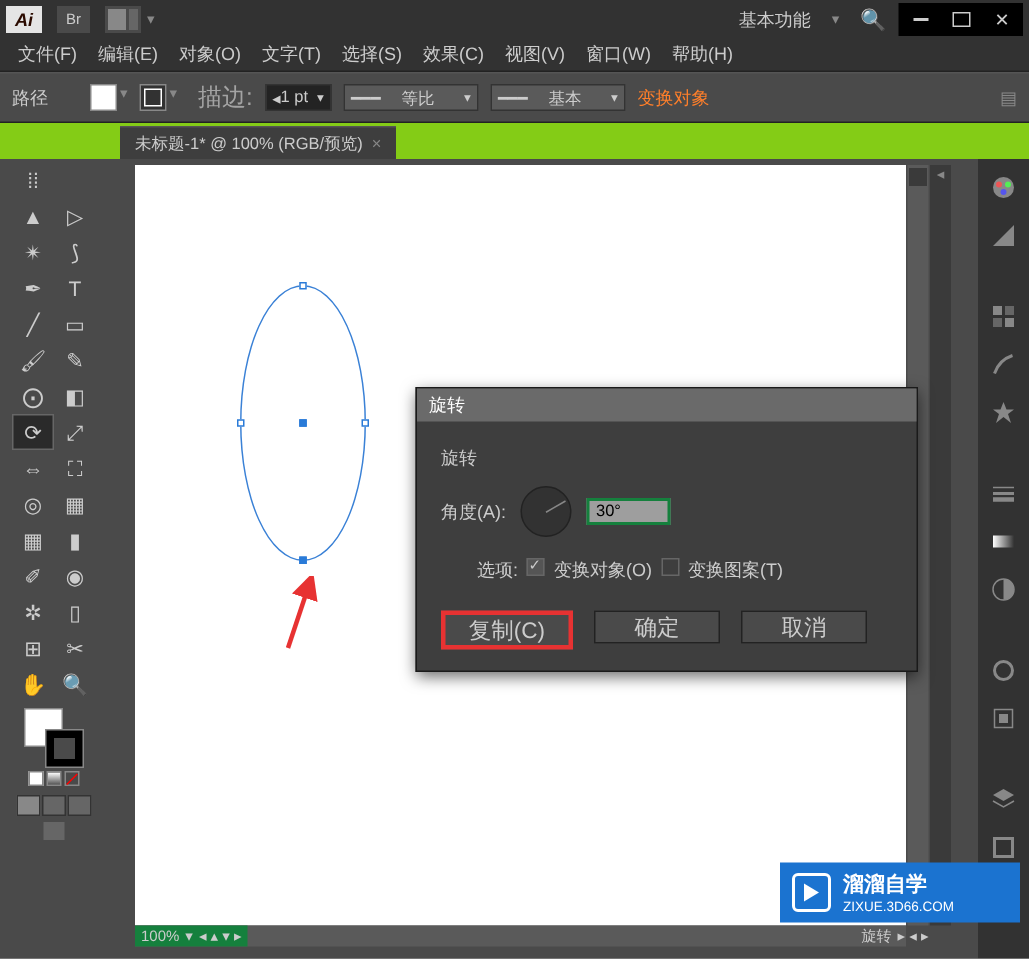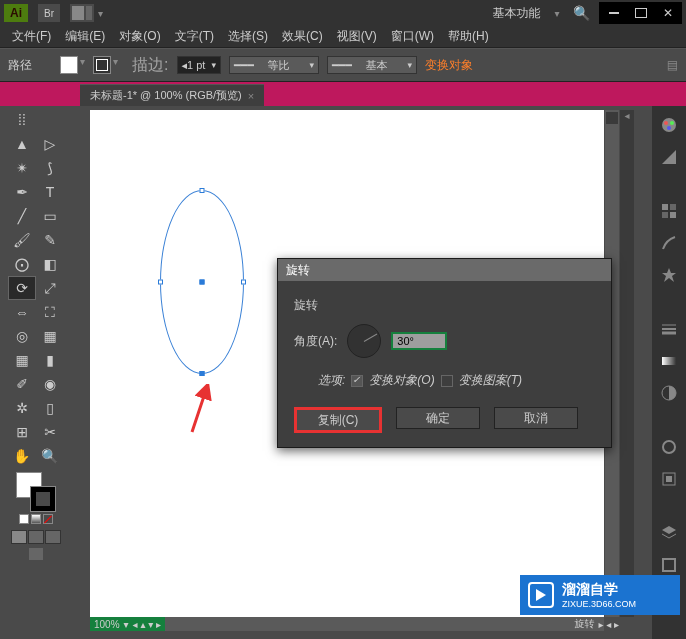--- a/index.html
+++ b/index.html
@@ -1,20 +1,20 @@
 <!DOCTYPE html>
 <html><head>
 <meta charset="utf-8">
 <style>
 * { margin: 0; padding: 0; box-sizing: border-box; font-family: "Microsoft YaHei", sans-serif; }
 body { background: #323232; width: 686px; height: 639px; overflow: hidden; color: #ccc; font-size: 12px; position: relative; }
 
 
 .titlebar { height: 26px; background: #323232; display: flex; align-items: center; padding: 0 4px; }
-.ai-logo { width: 24px; height: 18px; background: #4d7c0f; color: #2b0b00; font-weight: bold; display: flex; align-items: center; justify-content: center; font-size: 12px; margin-right: 10px; }
+.ai-logo { width: 24px; height: 18px; background: #e5e5e5; color: #2b0b00; font-weight: bold; display: flex; align-items: center; justify-content: center; font-size: 12px; margin-right: 10px; font-style: italic; }
 .br-badge { width: 22px; height: 18px; background: #4a4a4a; display: flex; align-items: center; justify-content: center; font-size: 10px; color: #ccc; margin-right: 10px; }
 .layout-icon { width: 24px; height: 18px; background: #4a4a4a; display: flex; align-items: center; position: relative; margin-right: 4px; }
 .layout-icon::before { content:''; position:absolute; left:2px; top:2px; width:12px; height:14px; background:#888; }
 .layout-icon::after { content:''; position:absolute; right:2px; top:2px; width:6px; height:14px; background:#666; }
 .chevron { font-size: 10px; color:#888; margin-right: 6px; }
 .title-right { margin-left: auto; display: flex; align-items: center; gap: 8px; }
 .basic-func { font-size: 12px; color:#ccc; padding: 1px 6px; margin-left: 44px; }
 .win-btn { width: 26px; height: 20px; display: flex; align-items: center; justify-content: center; color:#ccc; background:#000; margin-left:1px;}
 .win-btn.min::before{content:''; width:10px; height:2px; background:#ccc;}
 .win-btn.max::before{content:''; width:10px; height:8px; border:1px solid #ccc;}
@@ -36,21 +36,21 @@
 .swatch.stroke::before{content:''; width:10px; height:10px; border:1px solid #fff;}
 .opt-label{ color:#a3a3a3; font-size:16px;}
 .dropdown{ height:18px; background:#5a5a5a; border:1px solid #333; display:flex; align-items:center; padding:0 4px; font-size:11px; position:relative; color:#ccc;}
 .dropdown.dark{ background:#232323;}
 .dropdown .dd-arrow{ margin-left:6px; font-size:9px;}
 .dropdown.wide{ min-width:90px; justify-content:space-between;}
 .opacity-label{ color:#ff7f2a;}
 .menu-icon-right{ margin-left:auto; color:#888;}
 
 
-.doctab-bar{ height:24px; background:#be185d; display:flex; align-items:flex-end; padding-left:80px;}
+.doctab-bar{ height:24px; background:#84cc16; display:flex; align-items:flex-end; padding-left:80px;}
 .doctab{ background:#3e3e3e; padding:3px 10px; font-size:11px; color:#ccc; display:flex; align-items:center; gap:6px; border-top:1px solid #555;}
 .doctab .close{ font-size:11px; color:#888;}
 
 
 .main{ position:absolute; top:106px; left:0; right:0; bottom:0; display:flex; background:#4a4a4a;}
 .tool-col{ width:38px; background:#4a4a4a; display:flex; flex-direction:column; align-items:center; padding-top:2px;}
 .tool-dbl{ width:72px;}
 .tool-grid{ display:grid; grid-template-columns:1fr 1fr; gap:0;}
 .tool{ width:28px; height:24px; display:flex; align-items:center; justify-content:center; color:#ccc; font-size:14px;}
 .tool.active{ background:#2a2a2a; border:1px solid #666;}
@@ -97,28 +97,28 @@
 
 .dialog{ position:absolute; left:277px; top:258px; width:335px; background:#3e3e3e; border:1px solid #1a1a1a; box-shadow:0 3px 10px rgba(0,0,0,0.6);}
 .dlg-title{ height:22px; background:#6a6a6a; color:#fff; font-size:12px; display:flex; align-items:center; padding:0 8px;}
 .dlg-body{ padding:16px 16px 14px;}
 .dlg-section-label{ font-size:12px; margin-bottom:10px;}
 .dlg-row{ display:flex; align-items:center; gap:10px; margin-bottom:14px;}
 .dlg-label{ font-size:12px;}
 .angle-wheel{width:34px; height:34px; border:1px solid #222; border-radius:50%; background:#323232; position:relative;}
 .angle-wheel::after{content:''; position:absolute; left:50%; top:50%; width:15px; height:1px; background:#888; transform-origin:left; transform:rotate(-30deg);}
 .angle-input{ width:56px; height:18px; background:#9e9e9e; border:2px solid #15803d; color:#000; font-size:11px; display:flex; align-items:center; padding:0 4px;}
-.opt-row{ display:flex; align-items:center; gap:6px; margin-left:24px; margin-bottom:18px; font-size:12px;font-style:italic;}
+.opt-row{ display:flex; align-items:flex-start; gap:6px; margin-left:24px; margin-bottom:18px; font-size:12px;}
 .check{ width:12px; height:12px; border:1px solid #666; display:inline-block;}
 .check.on{ background:#555; position:relative;}
 .check.on::after{content:'✓'; position:absolute; font-size:10px; left:0; top:-2px; color:#ccc;}
 .preview-row{ display:flex; align-items:center; gap:6px; font-size:12px; margin-bottom:16px;}
 .preview-box{width:14px; height:14px; border:2px solid #e73232;}
 .dlg-buttons{ display:flex; gap:14px; justify-content:flex-start;}
-.dlg-btn{ width:84px; height:22px; background:#4a4a4a; border:1px solid #222; color:#ccc; font-size:12px; display:flex; align-items:center; justify-content:center;}
+.dlg-btn{ width:84px; height:22px; background:#4a4a4a; border:1px solid #222; color:#ccc; font-size:15px; display:flex; align-items:center; justify-content:center;}
 .dlg-btn.primary{ border:3px solid #e73232; width:88px; height:26px;}
 
 
 .watermark{ position:absolute; right:6px; bottom:24px; width:160px; height:40px; background:#1b73d0; display:flex; align-items:center; gap:8px; padding:0 8px;}
 .wm-play{width:26px; height:26px; border:2px solid #fff; border-radius:4px; display:flex; align-items:center; justify-content:center;}
 .wm-play::before{content:''; border-left:10px solid #fff; border-top:6px solid transparent; border-bottom:6px solid transparent;}
 .wm-text{color:#fff;}
 .wm-text .main-t{font-size:14px; font-weight:bold;}
 .wm-text .sub-t{font-size:9px;}
 </style>

